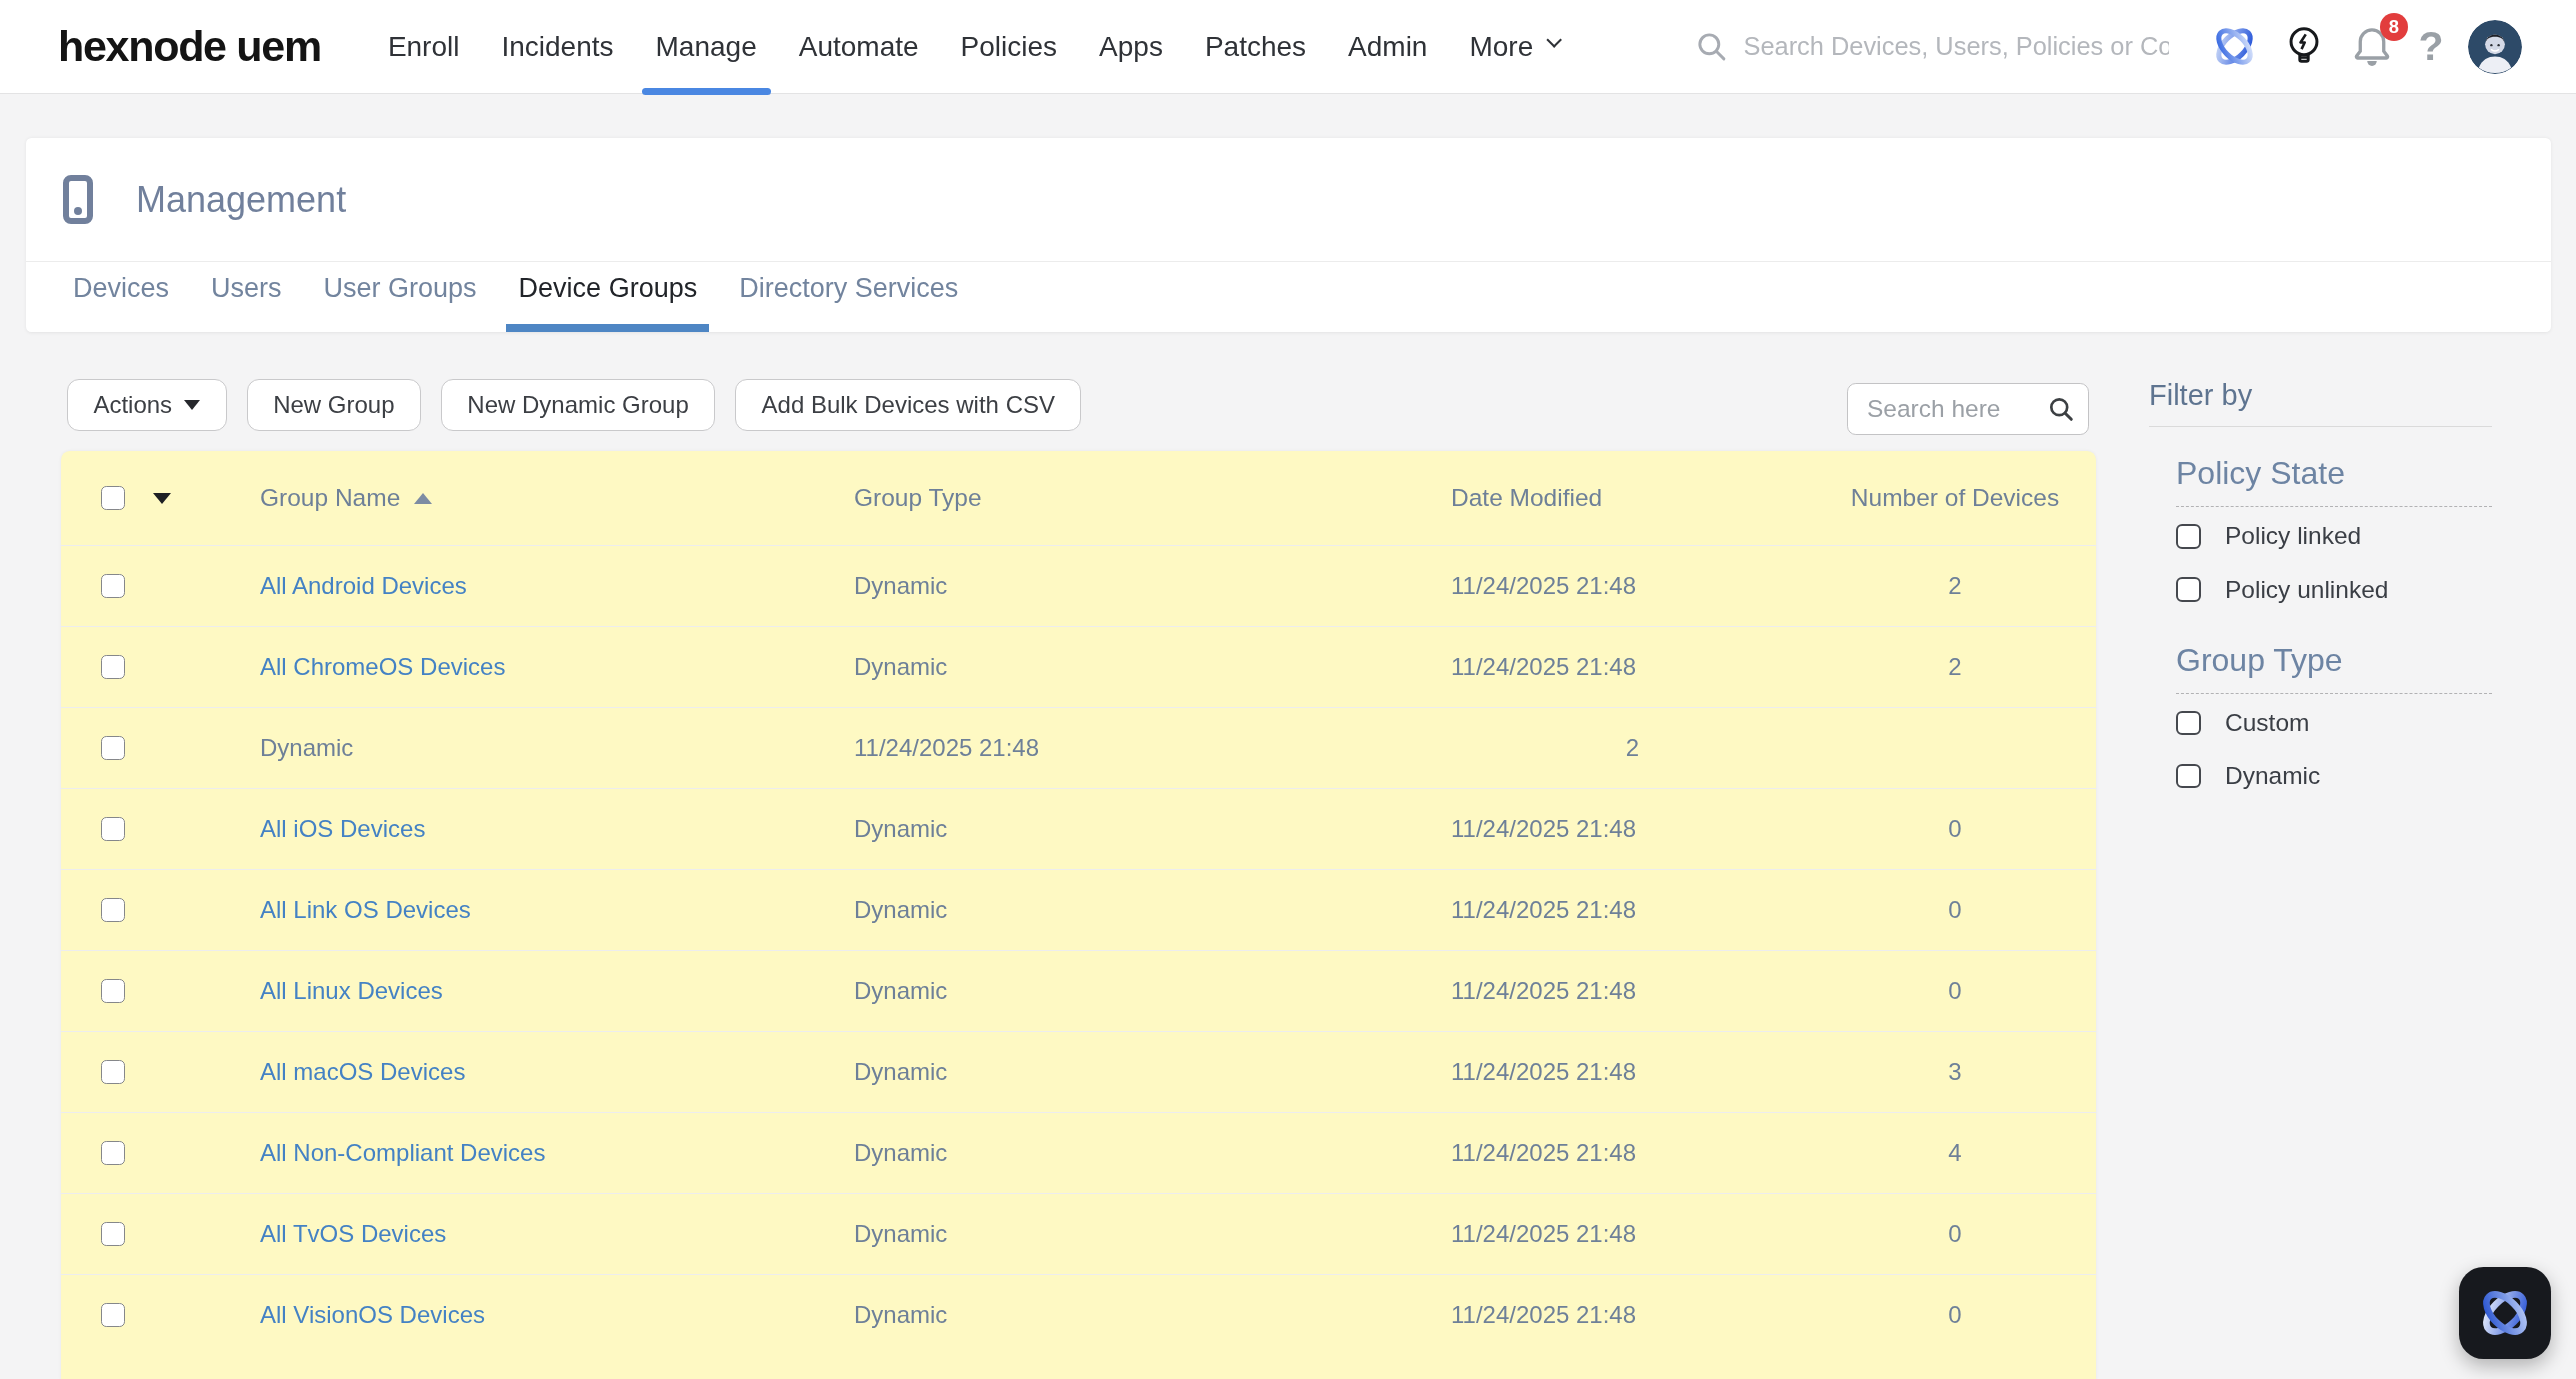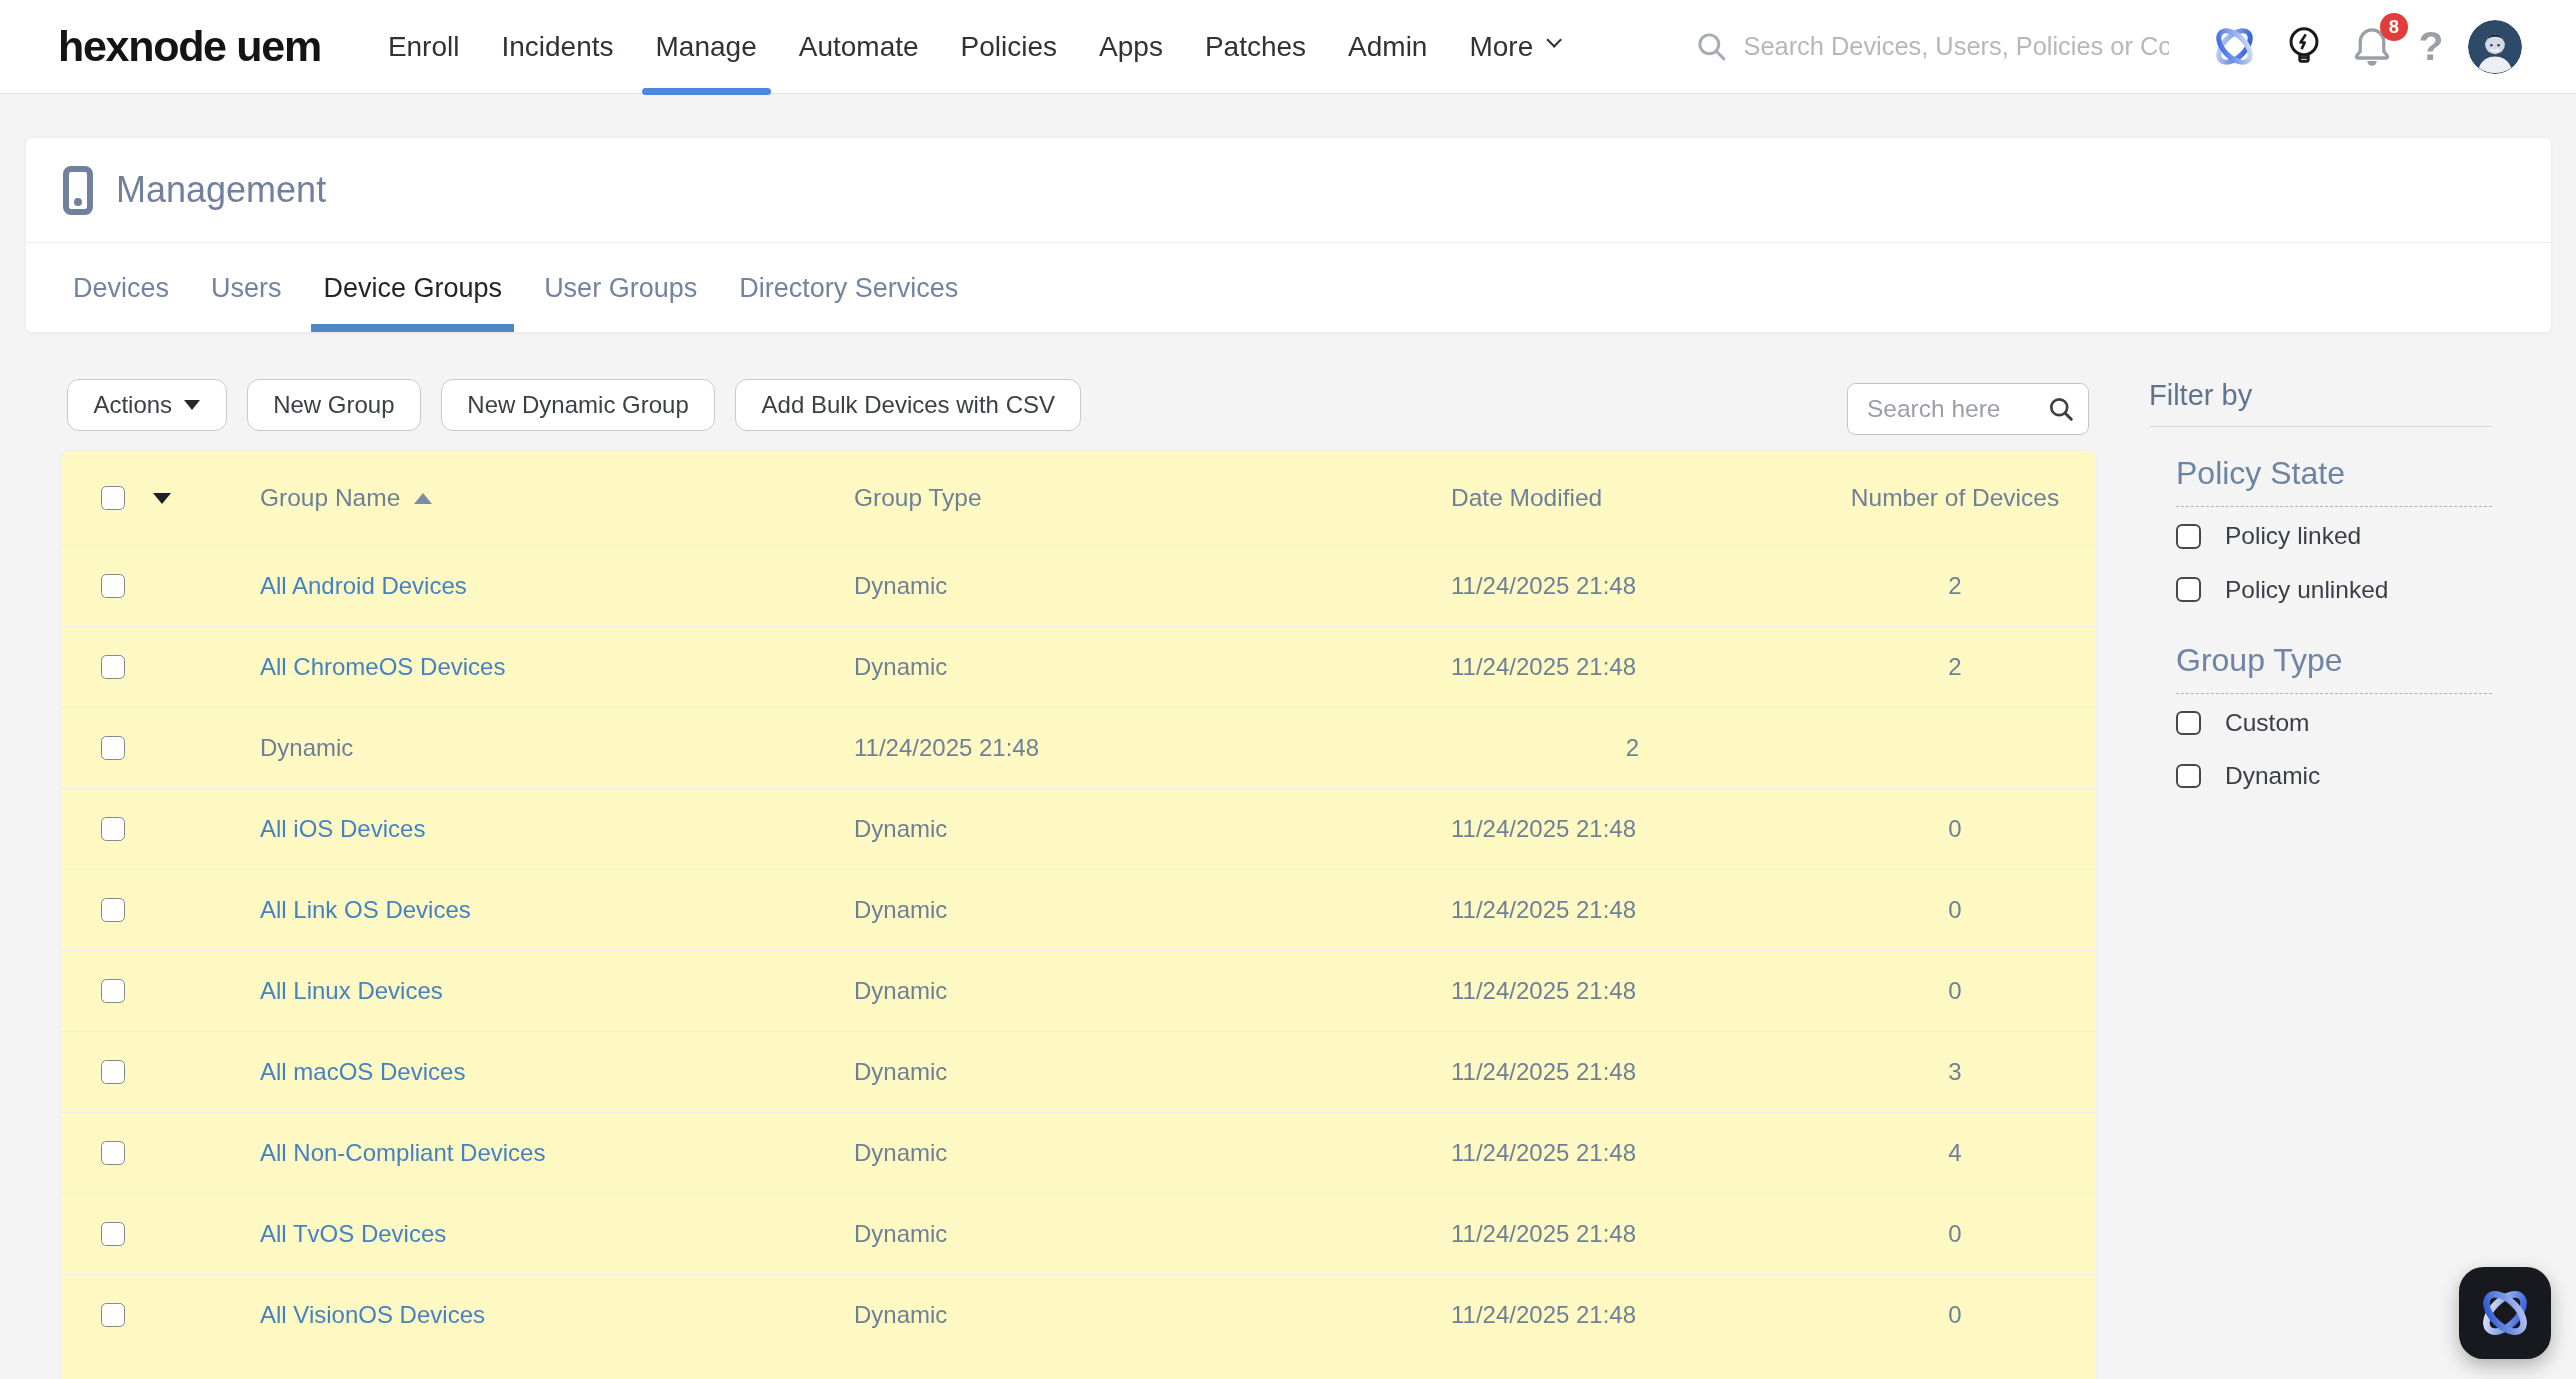--- a/index.html
+++ b/index.html
@@ -26,21 +26,21 @@
   .icon-btn { position:relative; display:flex; align-items:center; justify-content:center; cursor:pointer; }
   .badge { position:absolute; top:-10.5px; right:-14px; min-width:28px; height:28px; border-radius:14px;
            background:var(--badge-red); color:#fff; font-size:18.4px; font-weight:700;
            display:flex; align-items:center; justify-content:center; padding:0 5.3px; }
   .help-glyph { font-size:41px; font-weight:800; color:#9aa0a6; line-height:1; }
   .avatar { width:54px; height:54px; border-radius:50%; overflow:hidden; cursor:pointer; }
 
   
   .head-card { position:absolute; left:26px; top:138px; width:2525px; height:194px; background:#fff;
                border-radius:5.3px; box-shadow:0 0.9px 3.5px rgba(0,0,0,.07); }
-  .title-row { height:105px; display:flex; align-items:center; padding-left:37px; border-bottom:1.8px solid #ececec; }
+  .title-row { height:124px; display:flex; align-items:center; padding-left:37px; border-bottom:1.8px solid #ececec;gap:20px; }
   .phone-icon { width:30px; height:49px; border:6.1px solid #71809c; border-radius:8px; position:relative; margin-right:23px; }
   .phone-icon::after { content:""; position:absolute; left:50%; bottom:2.6px; transform:translateX(-50%);
                width:8px; height:8px; border-radius:50%; background:#71809c; }
   .page-title { font-size:36px; color:#71809c; font-weight:400; }
   .tabs { position:absolute; left:26px; bottom:0; height:88px; display:flex; }
   .tab { position:relative; display:flex; align-items:center; height:88px; padding:0 21px;
          font-size:27px; color:#72849e; cursor:pointer; }
   .tab.active { color:#212429; }
   .tab.active::after { content:""; position:absolute; left:8.8px; right:8.8px; bottom:0; height:8px;
          background:var(--tab-accent); }
@@ -172,22 +172,22 @@
   </header>
 
   <section class="head-card">
     <div class="title-row">
       <span class="phone-icon"></span>
       <h1 class="page-title">Management</h1>
     </div>
     <div class="tabs">
       <div class="tab">Devices</div>
       <div class="tab">Users</div>
+      <div class="tab">User Groups</div>
       <div class="tab active">Device Groups</div>
-      <div class="tab">User Groups</div>
       <div class="tab">Directory Services</div>
     </div>
   </section>
 
   <div class="toolbar">
     <button class="btn">
       <span>Actions</span>
       <span class="tri-down"></span>
     </button>
     <button class="btn">New Group</button>

